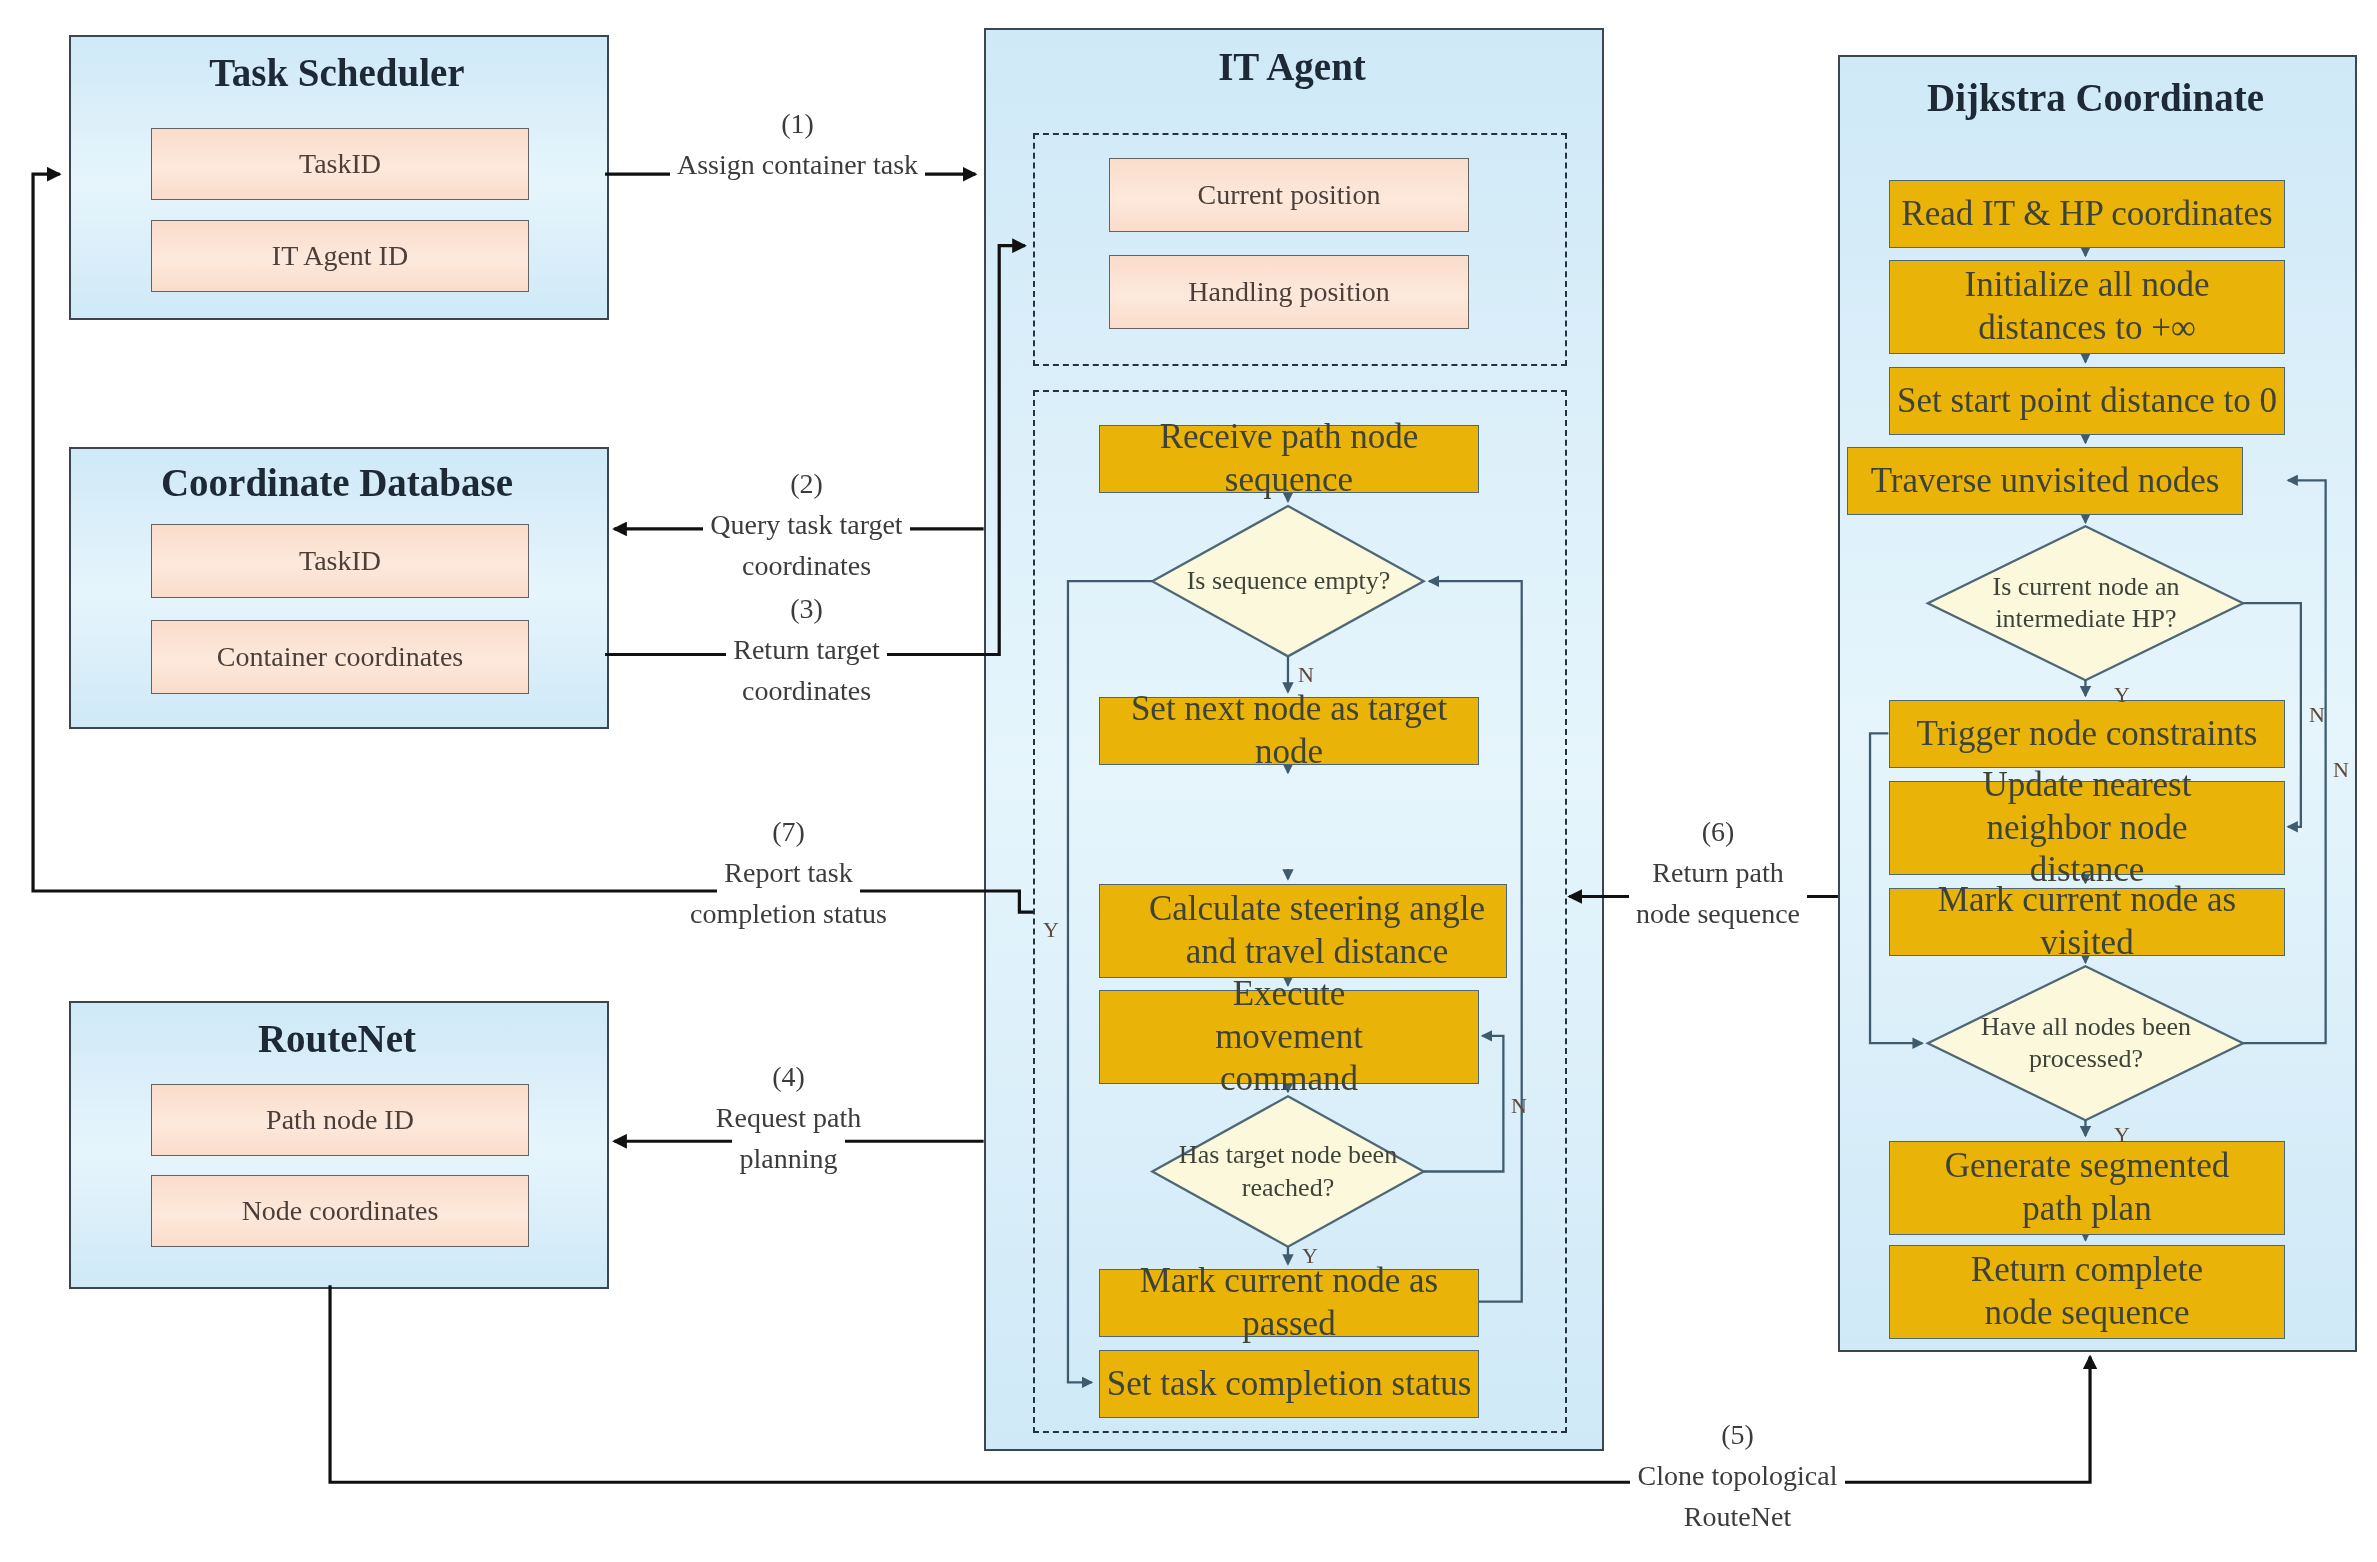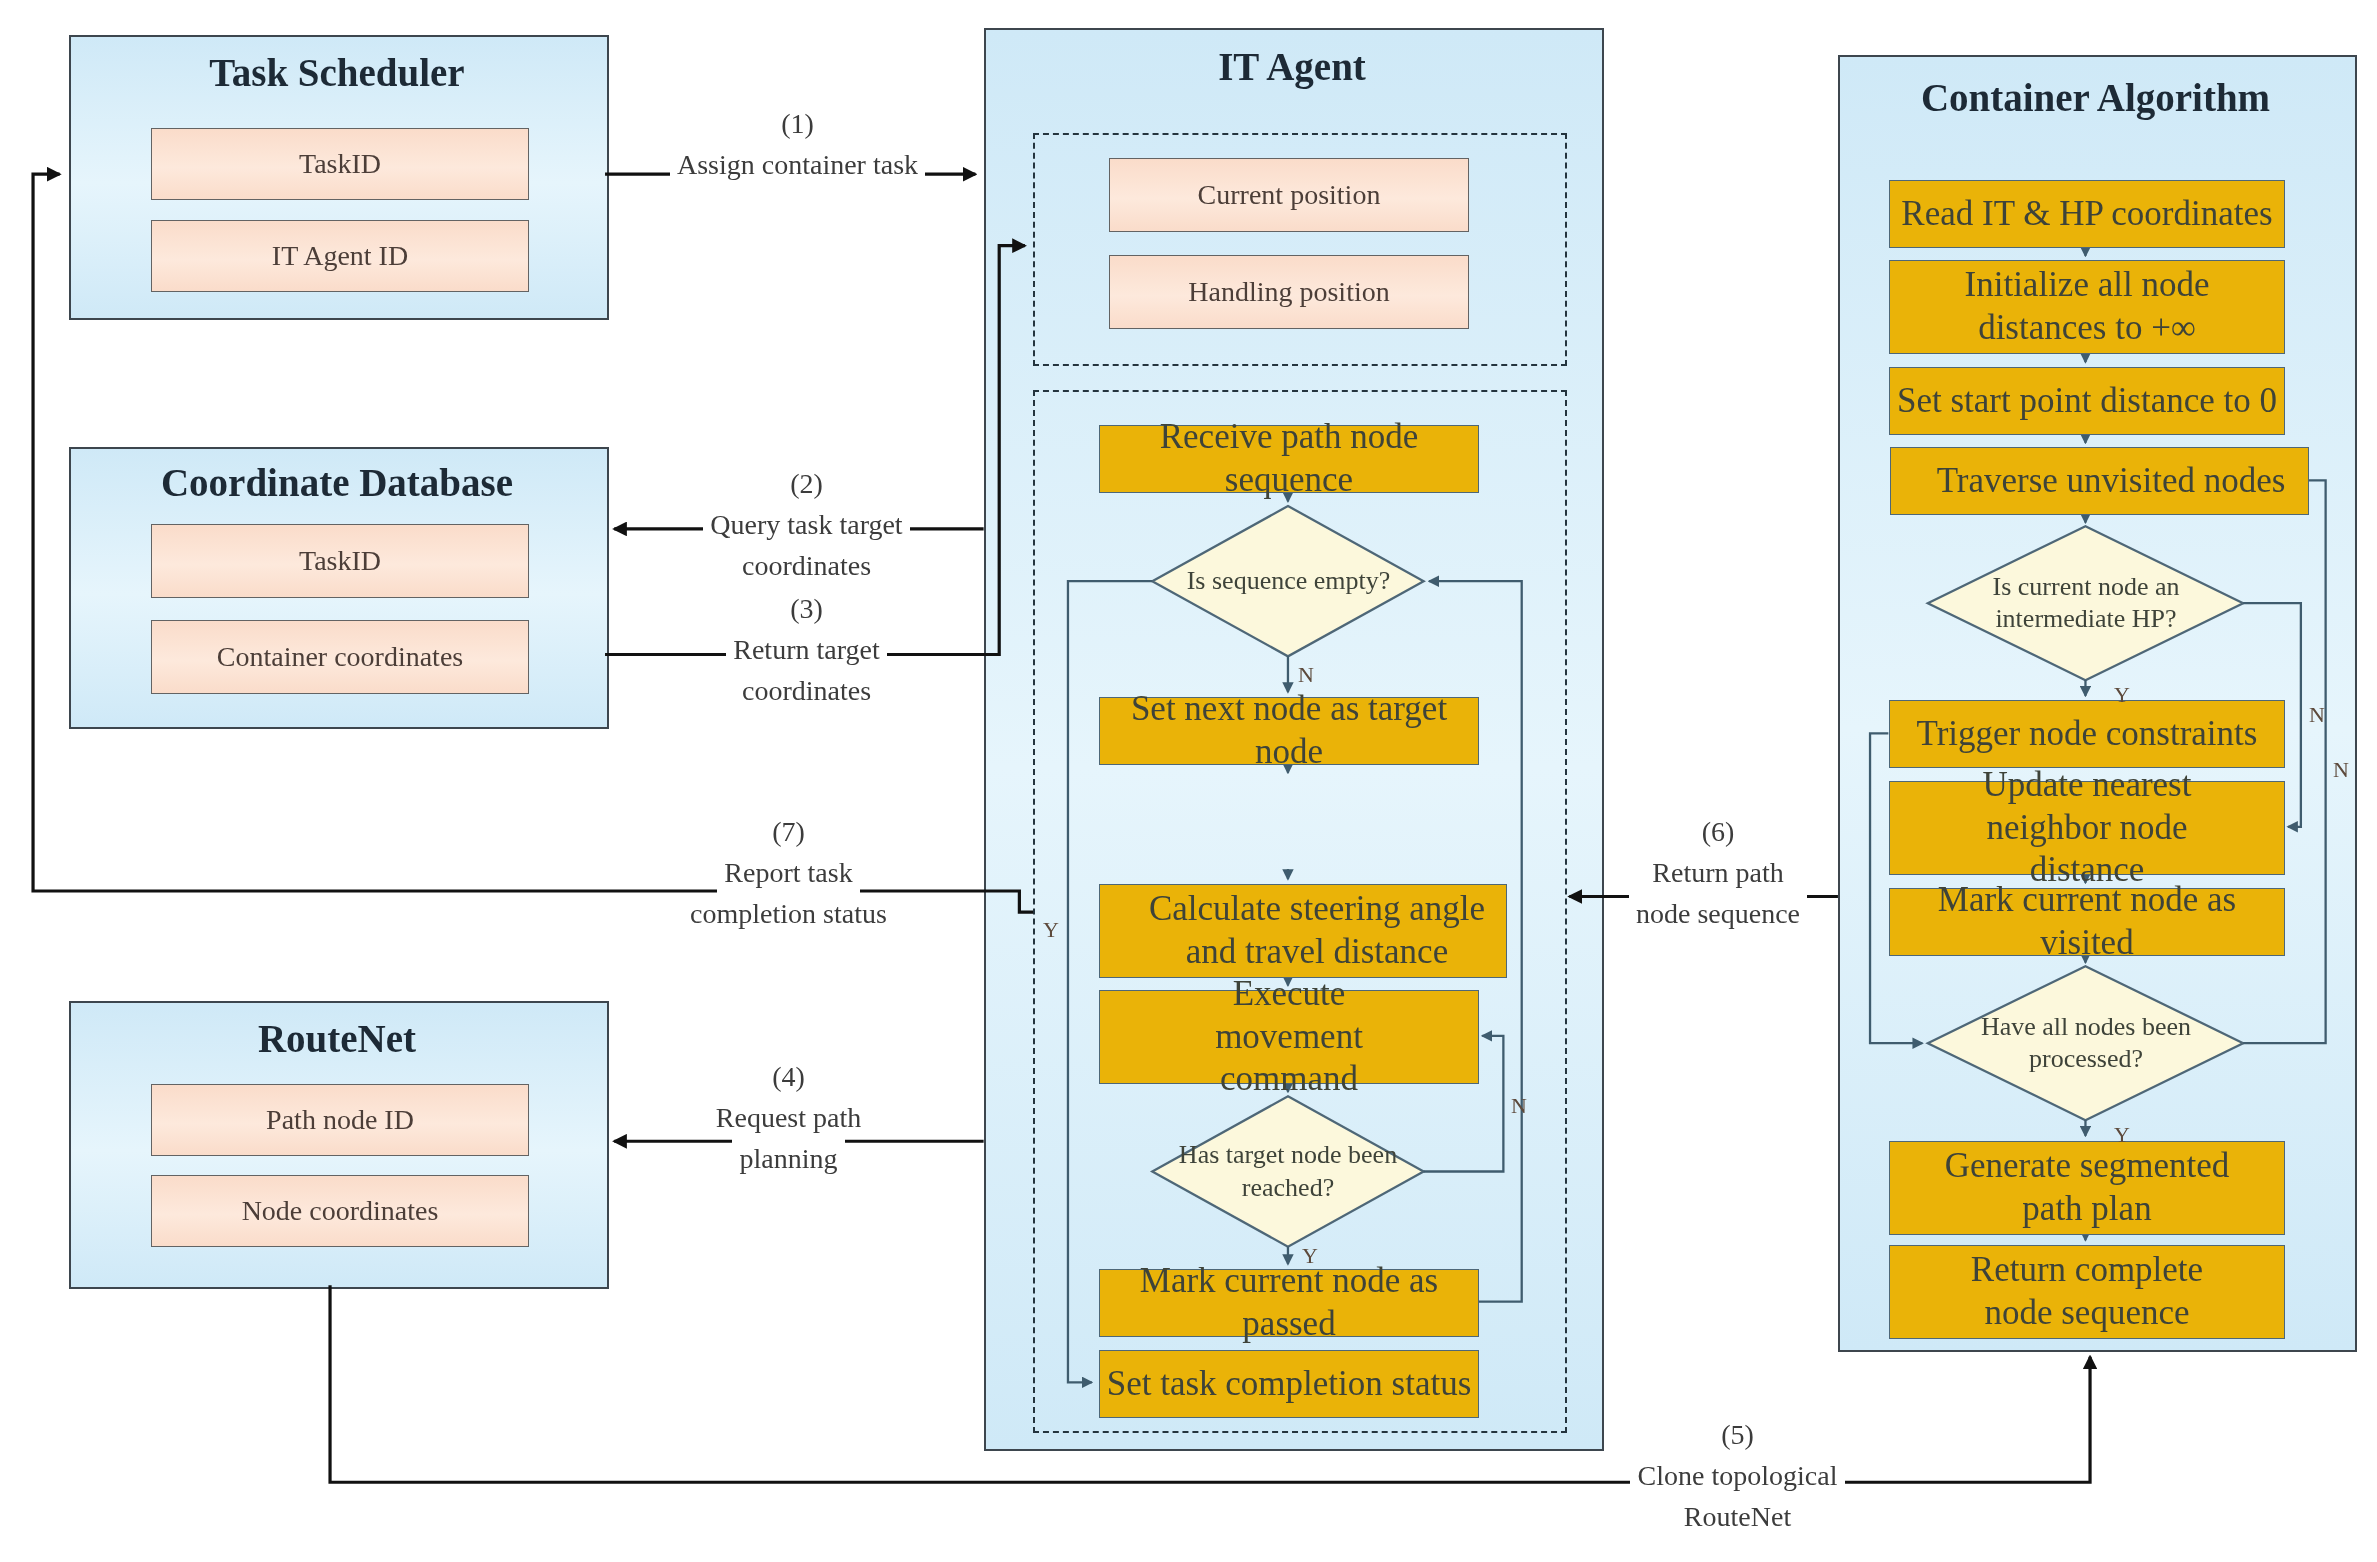--- a/index.html
+++ b/index.html
@@ -145,31 +145,31 @@
       <span class="inner" style="max-width:238px;">Execute movement command</span>
     </div>
   <div class="dlabel" style="left:1178px;top:1135px;width:220px;height:73px;">Has target node been reached?</div>
   <div class="node flow" style="left:1099px;top:1269px;width:378px;height:66px;">
       <span class="inner">Mark current node as passed</span>
     </div>
   <div class="node flow" style="left:1099px;top:1350px;width:378px;height:66px;">
       <span class="inner">Set task completion status</span>
     </div>
 
-  <div class="etitle" style="left:1838px;top:75px;width:515px;">Container Algorithm</div>
+  <div class="etitle" style="left:1838px;top:75px;width:515px;">Dijkstra Coordinate</div>
   <div class="node flow" style="left:1889px;top:180px;width:394px;height:66px;">
       <span class="inner">Read IT &amp; HP coordinates</span>
     </div>
   <div class="node flow" style="left:1889px;top:260px;width:394px;height:92px;">
       <span class="inner" style="max-width:330px;">Initialize all node distances to +∞</span>
     </div>
   <div class="node flow" style="left:1889px;top:367px;width:394px;height:66px;">
       <span class="inner">Set start point distance to 0</span>
     </div>
-  <div class="node flow" style="left:1890px;top:447px;width:394px;height:66px;padding-left:23px;">
+  <div class="node flow" style="left:1847px;top:447px;width:394px;height:66px;">
       <span class="inner">Traverse unvisited nodes</span>
     </div>
   <div class="dlabel" style="left:1967px;top:561px;width:238px;height:84px;">Is current node an intermediate HP?</div>
   <div class="node flow" style="left:1889px;top:700px;width:394px;height:66px;">
       <span class="inner">Trigger node constraints</span>
     </div>
   <div class="node flow" style="left:1889px;top:781px;width:394px;height:92px;">
       <span class="inner" style="max-width:312px;">Update nearest neighbor node distance</span>
     </div>
   <div class="node flow" style="left:1889px;top:888px;width:394px;height:66px;">

